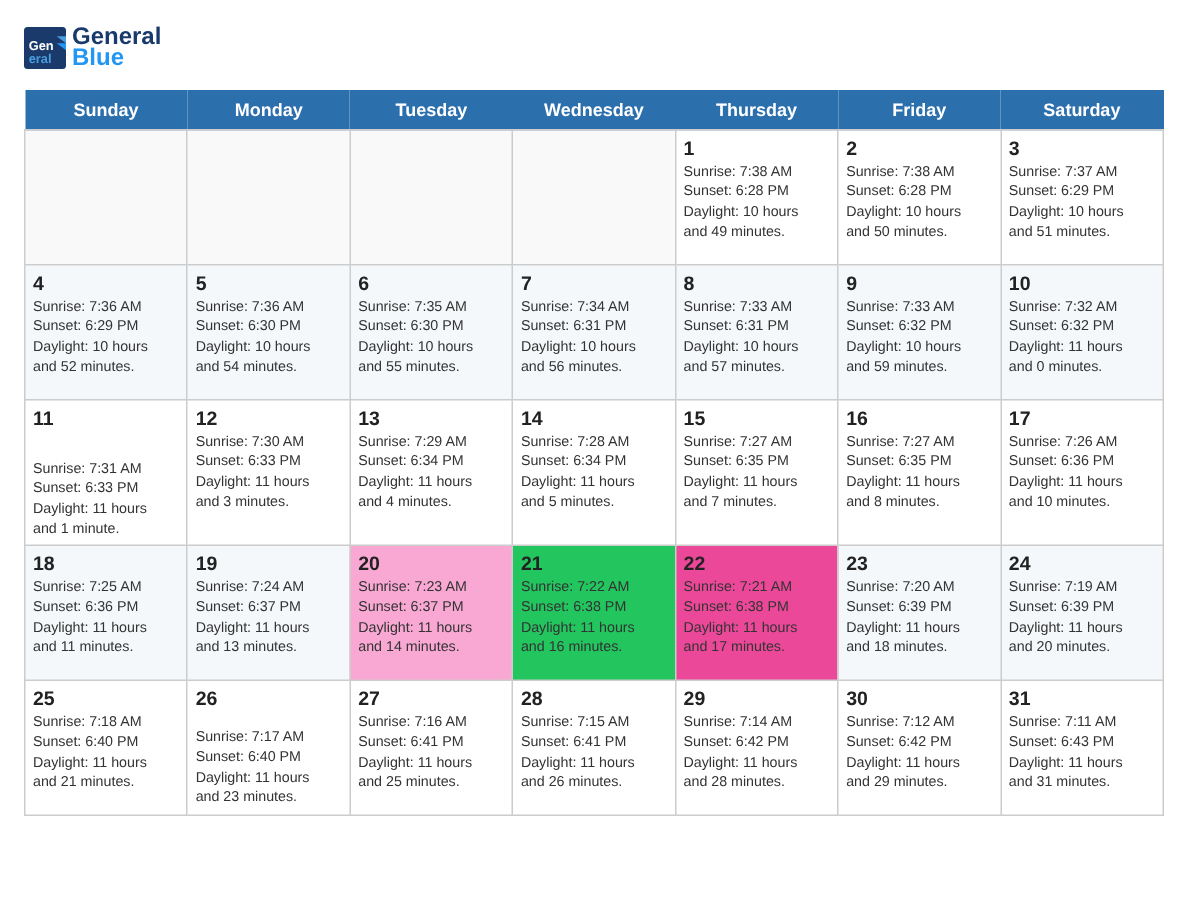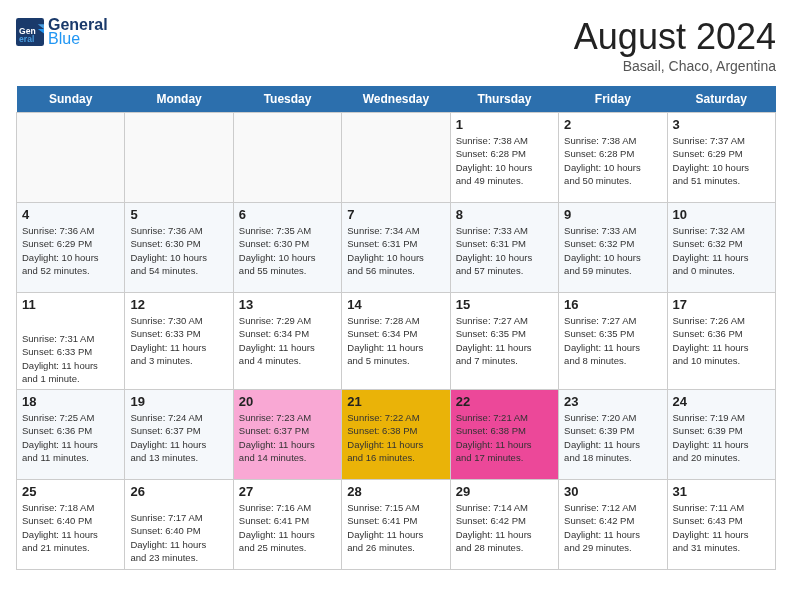--- a/index.html
+++ b/index.html
@@ -81,26 +81,22 @@
   <div class="logo">
     <svg class="logo-icon" viewBox="0 0 36 36">
       <rect x="0" y="0" width="36" height="36" rx="3" fill="#1a3a6b"></rect>
       <text x="4" y="20" font-size="11" fill="white" font-family="Arial" font-weight="bold">Gen</text>
       <text x="4" y="31" font-size="11" fill="#4a9ee0" font-family="Arial" font-weight="bold">eral</text>
       <polygon points="28,8 36,14 36,8" fill="#4a9ee0"></polygon>
       <polygon points="28,14 36,20 36,14" fill="#2196f3"></polygon>
     </svg>
     <div>
       <div style="font-size:16px;font-weight:bold;color:#1a3a6b;">General</div>
-      <div style="font-size:16px;font-weight:normal;color:#2196f3;margin-top:-4px;">Blue</div>
+      <div style="font-size:16px;font-weight:bold;color:#2196f3;margin-top:-4px;">Blue</div>
     </div>
-  </div>
-  <div class="title-block">
-    <div class="month-title">August 2024</div>
-    <div class="location">Basail, Chaco, Argentina</div>
   </div>
 </div>
 
 <table>
   <thead>
     <tr>
     <th>Sunday</th>
         <th>Monday</th>
         <th>Tuesday</th>
         <th>Wednesday</th>
@@ -254,21 +250,21 @@
 Daylight: 11 hours
 and 13 minutes.</div>
         </td>
         <td style="background: #f9a8d4;">
           <div class="day-num">20</div>
           <div class="cell-text" style="white-space: pre-line;">Sunrise: 7:23 AM
 Sunset: 6:37 PM
 Daylight: 11 hours
 and 14 minutes.</div>
         </td>
-        <td style="background: #eab308;">
+        <td style="background: #22c55e;">
           <div class="day-num">21</div>
           <div class="cell-text" style="white-space: pre-line;">Sunrise: 7:22 AM
 Sunset: 6:38 PM
 Daylight: 11 hours
 and 16 minutes.</div>
         </td>
         <td style="background: #ec4899;">
           <div class="day-num">22</div>
           <div class="cell-text" style="white-space: pre-line;">Sunrise: 7:21 AM
 Sunset: 6:38 PM

